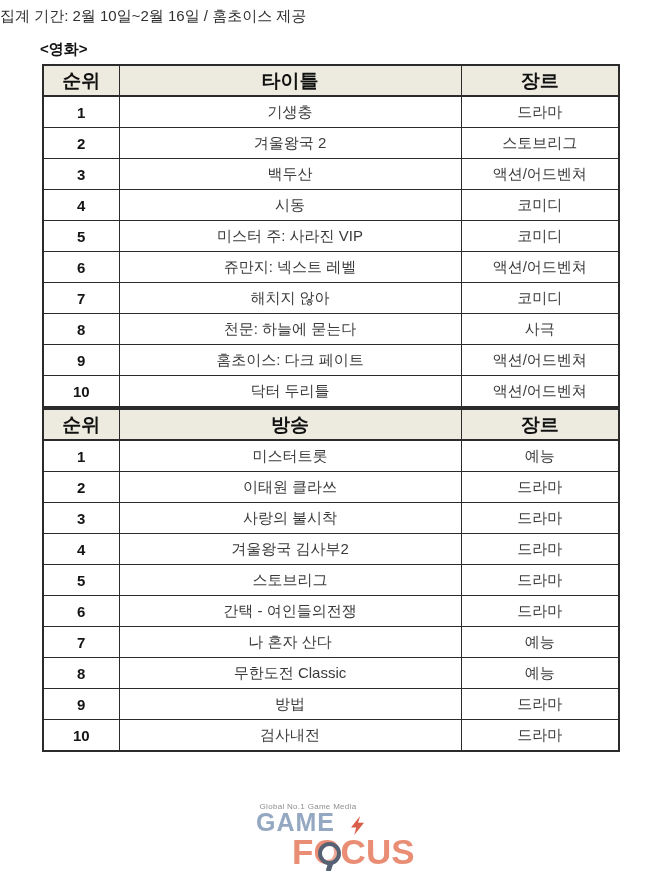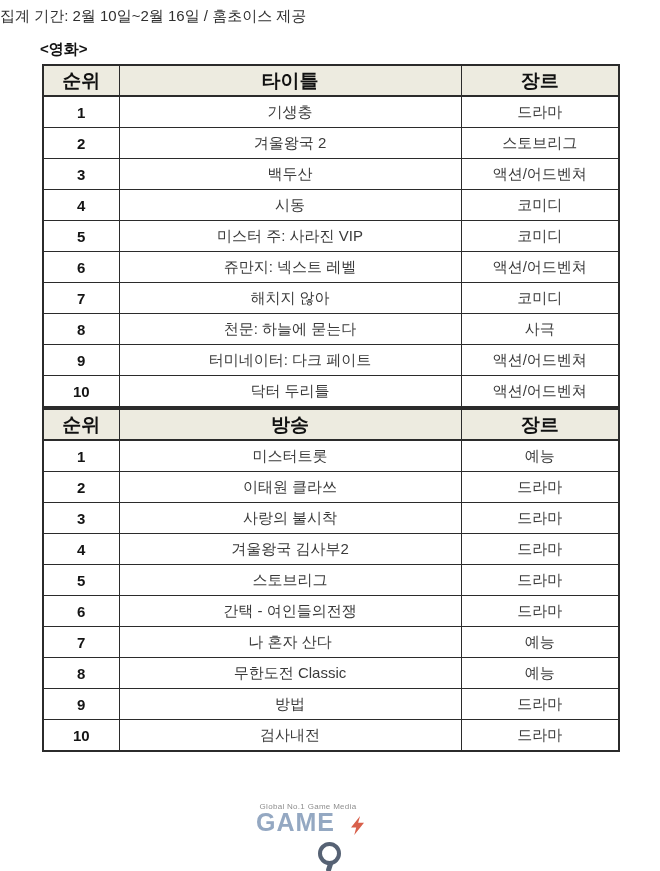--- a/index.html
+++ b/index.html
@@ -115,21 +115,21 @@
         <td>해치지 않아</td>
         <td>코미디</td>
       </tr>
       <tr>
         <td class="rank">8</td>
         <td>천문: 하늘에 묻는다</td>
         <td>사극</td>
       </tr>
       <tr>
         <td class="rank">9</td>
-        <td>터미네이터: 다크 페이트</td>
+        <td>홈초이스: 다크 페이트</td>
         <td>액션/어드벤쳐</td>
       </tr>
       <tr>
         <td class="rank">10</td>
         <td>닥터 두리틀</td>
         <td>액션/어드벤쳐</td>
       </tr>
     </tbody>
   </table>
 
@@ -198,17 +198,18 @@
         <td>검사내전</td>
         <td>드라마</td>
       </tr>
     </tbody>
   </table>
 
   <div class="watermark">
     <div class="wm-tagline">Global No.1 Game Media</div>
     <div class="wm-game">GAME</div>
     <div class="wm-bolt"></div>
+    <div class="wm-focus">FOCUS</div>
     <div class="wm-lens"></div>
     <div class="wm-handle"></div>
   </div>
 
 </div>
 
 </body></html>

